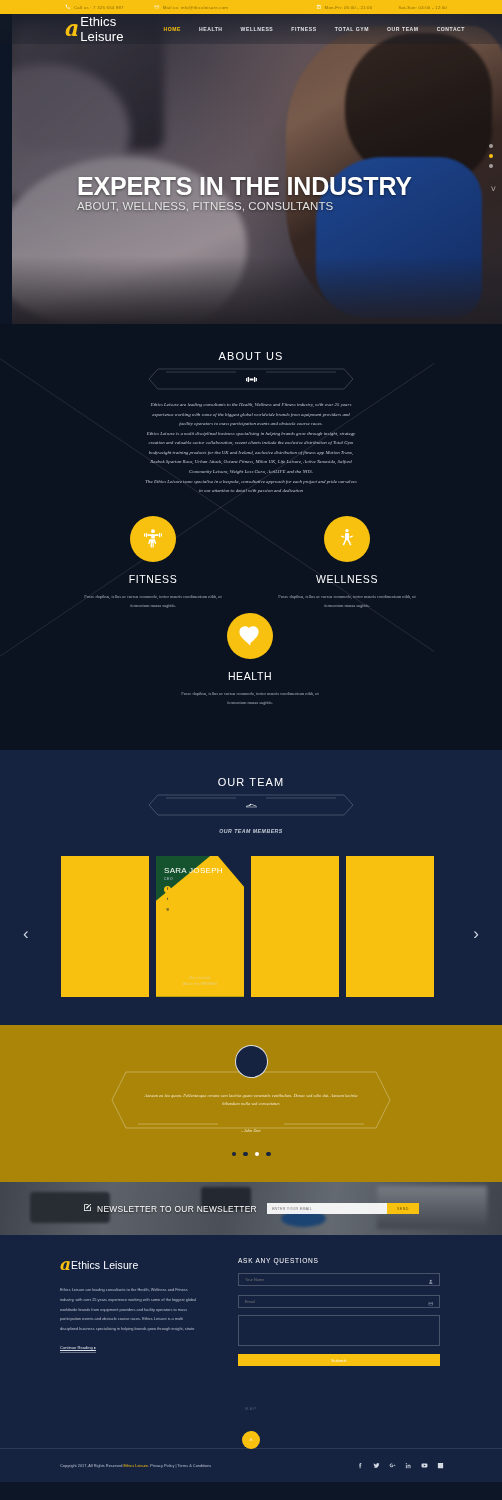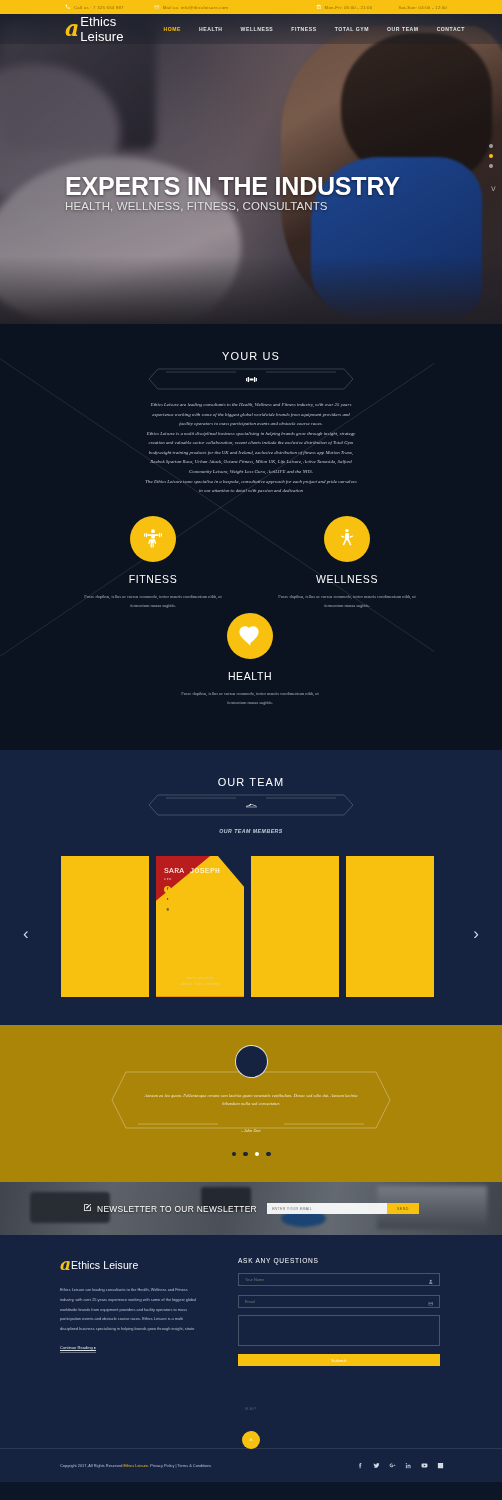--- a/index.html
+++ b/index.html
@@ -29,21 +29,21 @@
   }
   .brand{ display:flex; align-items:center; margin-left:65px; gap:2px; }
   .brand-mark{ font-family:"DejaVu Serif", serif; font-style:italic; font-weight:700;
                font-size:22px; color:#f9c10f; line-height:.9; letter-spacing:-1px;}
   .brand-name{ font-size:13px; color:#fff; letter-spacing:.1px; font-weight:400;}
   .nav{ display:flex; align-items:center; gap:0; margin-left:auto; margin-right:28px; }
   .nav a{ color:#dfe3e8; font-size:5.1px; letter-spacing:.55px; text-decoration:none;
           padding:3px 9px; font-weight:600; white-space:nowrap; }
   .nav a.active{ color:#f9c10f; }
   
-  .hero{ position:relative; height:310px; overflow:hidden; background:#2b2a30; }
+  .hero{ position:relative; height:310px; overflow:hidden; background:#2b2a30;margin-left:12px; }
   .hero-photo{ position:absolute; inset:0; }
   .hp-bg{ position:absolute; inset:0;
     background:
       radial-gradient(circle at 74% 30%, rgba(120,95,85,.55), transparent 42%),
       radial-gradient(circle at 18% 76%, rgba(150,140,150,.45), transparent 46%),
       linear-gradient(120deg,#3a3740 0%, #4c4650 26%, #6e6068 48%, #3e3a44 70%, #2a2830 100%);
   }
   .hp-blur1{ position:absolute; left:-4%; top:46%; width:52%; height:58%;
       background:linear-gradient(160deg,#8d8792,#b9aeb2 60%,#6b646e);
       border-radius:52% 48% 40% 60%/60% 50% 50% 40%; filter:blur(3px); opacity:.92;}
@@ -101,21 +101,21 @@
   .f-title{ margin-top:11px; font-size:10.5px; color:#ffffff; letter-spacing:.6px;}
   .f-desc{ margin-top:7px; font-size:4.4px; line-height:2.1; color:#aeb5c1;
            font-family:"Liberation Serif", serif; }
   .feats-spacer{ height:200px; }
   
   .team{ background:#152340; padding:26px 0 28px; position:relative;}
   .team-sub{ text-align:center; font-size:5.2px; color:#c3cad6; letter-spacing:.5px;
              font-style:italic; margin-top:10px; font-weight:600;}
   .cards{ display:flex; gap:7px; margin:22px auto 0; width:380px; position:relative;}
   .card{ width:88px; height:141px; background:#f9c10f; position:relative; overflow:hidden;}
-  .card.active{ background:#b91c1c;font-family:Liberation Mono, monospace; }
+  .card.active{ background:#14532d; }
   .card .wedge{ position:absolute; inset:0;
      background:#f9c10f;
      clip-path:polygon(0 100%, 0 32%, 62% 0, 100% 0, 100% 100%);
   }
   .card .navtri{ position:absolute; right:0; top:0; width:100%; height:100%;
      background:#152340; clip-path:polygon(100% 0,100% 22%, 70% 0);}
   .c-name{ position:absolute; left:8px; top:10px; font-size:8px; color:#ffffff; letter-spacing:.3px; z-index:3;}
   .c-role{ position:absolute; left:8px; top:21px; font-size:3.4px; color:#cfd6e2; letter-spacing:.6px; z-index:3;}
   .c-socials{ position:absolute; left:8px; top:30px; display:flex; flex-direction:column; gap:3px; z-index:3;}
   .c-soc{ width:7px;height:7px;border-radius:50%;background:#f9c10f; display:flex;
@@ -254,35 +254,35 @@
     <div class="hp-blur2"></div>
     <div class="hp-blur1"></div>
     <div class="hp-person"></div>
     <div class="hp-hair"></div>
     <div class="hp-shirt"></div>
     <div class="hp-floor"></div>
   </div>
   <div class="hero-tint"></div>
   <div class="hero-copy">
     <div class="hero-h1">EXPERTS IN THE INDUSTRY</div>
-    <div class="hero-sub">HEALTH, WELLNESS, FITNESS, CONSULTANTS</div>
+    <div class="hero-sub">ABOUT, WELLNESS, FITNESS, CONSULTANTS</div>
   </div>
   <div class="hero-dots">
     <div class="hd"></div>
     <div class="hd on"></div>
     <div class="hd"></div>
   </div>
   <div class="hero-arrow">˅</div>
 </div>
 
 <div class="about">
   <div class="xline xl1"></div>
   <div class="xline xl2"></div>
 
-  <div class="sec-title">YOUR US</div>
+  <div class="sec-title">ABOUT US</div>
   <div class="ribbon">
     <svg viewBox="0 0 206 26" preserveAspectRatio="none">
       <path d="M103 3 H196 L205 13 L196 23 H103" fill="none" stroke="rgba(255,255,255,.28)" stroke-width=".7"></path>
       <path d="M103 3 H10 L1 13 L10 23 H103" fill="none" stroke="rgba(255,255,255,.28)" stroke-width=".7"></path>
       <line x1="18" y1="6" x2="88" y2="6" stroke="rgba(255,255,255,.28)" stroke-width=".7"></line>
       <line x1="118" y1="6" x2="188" y2="6" stroke="rgba(255,255,255,.28)" stroke-width=".7"></line>
     </svg>
     <span class="rb-ico">
       <svg viewBox="0 0 24 24">
           <path d="M2 9h2v6H2V9zm3-1.5h2.5v9H5v-9zM8.5 10h7v4h-7v-4zM16.5 7.5H19v9h-2.5v-9zM20 9h2v6h-2V9z"></path>

